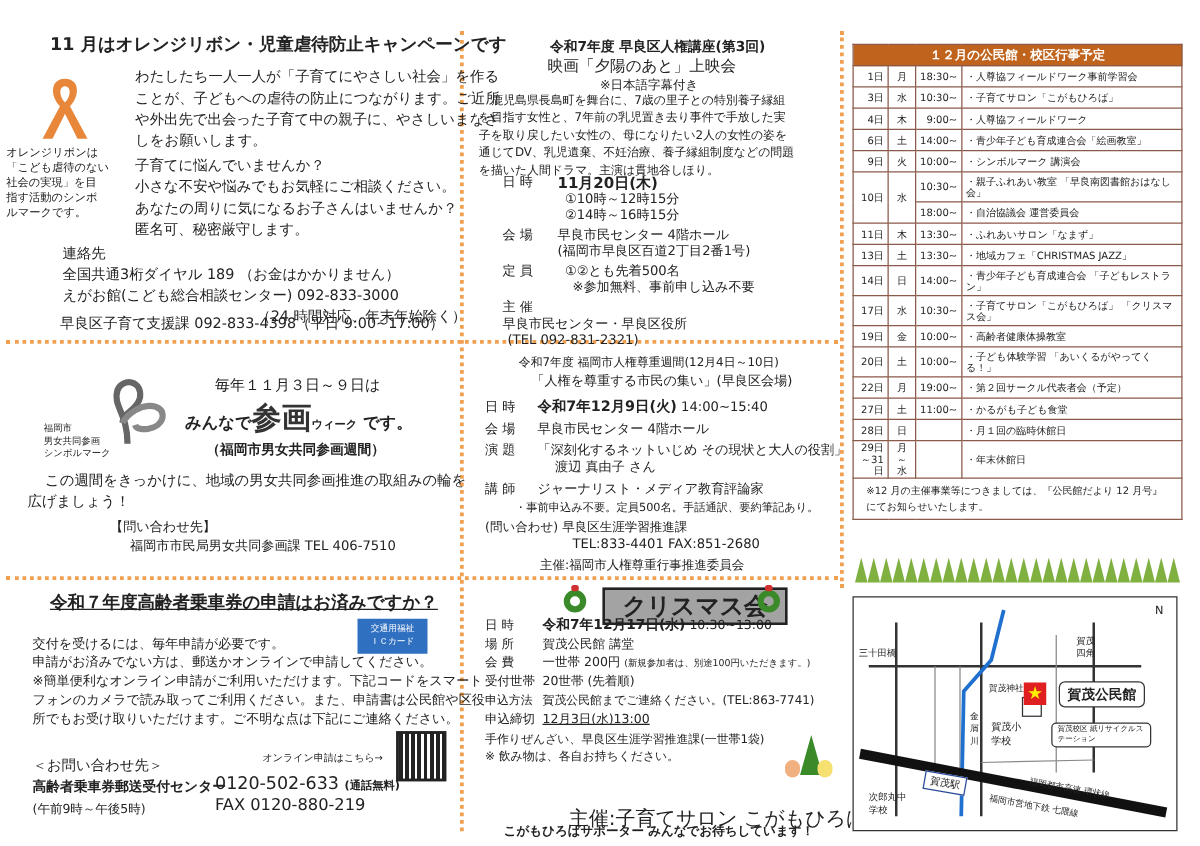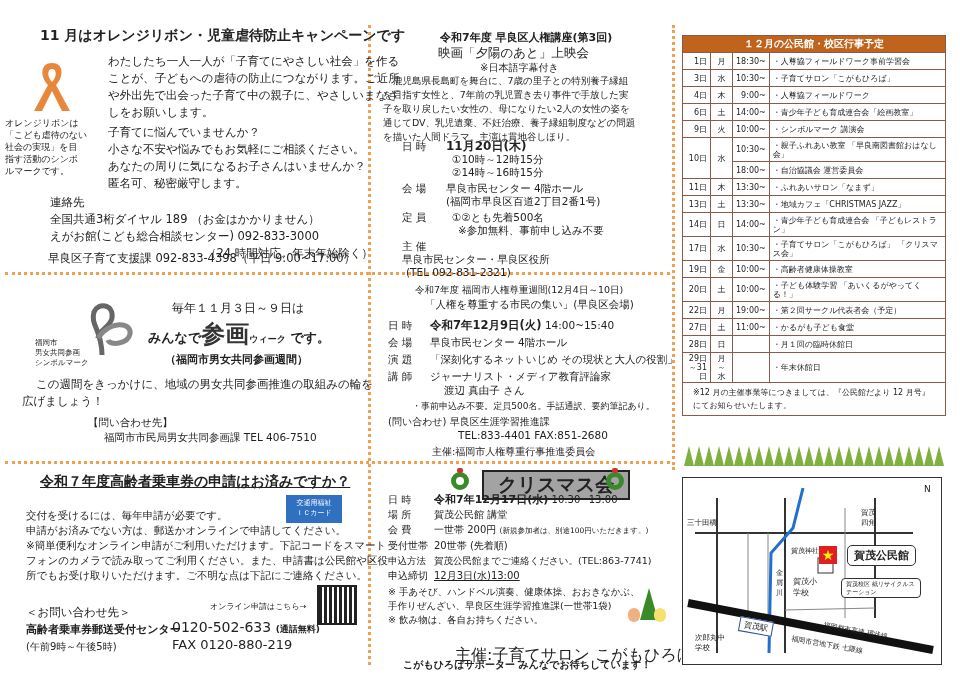--- a/index.html
+++ b/index.html
@@ -161,43 +161,42 @@
   </div>
 </section>
 
 <section>
   <div class="abs line" style="left:415px; top:284px; font-size:9.5px;">令和7年度  福岡市人権尊重週間(12月4日～10日)</div>
   <div class="abs line" style="left:425px; top:298px; font-size:10.5px;">「人権を尊重する市民の集い」(早良区会場)</div>
   <div class="abs" style="left:388px; top:317px; font-size:10.5px; line-height:17px;">
     <div class="line"><span style="display:inline-block; width:42px;">日  時</span><span class="bold" style="font-size:11.5px;">令和7年12月9日(火)</span> <span>14:00~15:40</span></div>
     <div class="line"><span style="display:inline-block; width:42px;">会  場</span><span>早良市民センター  4階ホール</span></div>
     <div class="line"><span style="display:inline-block; width:42px;">演  題</span><span>「深刻化するネットいじめ  その現状と大人の役割」</span></div>
+    <div class="line" style="padding-left:56px; margin-top:-3px;">渡辺  真由子  さん</div>
     <div class="line"><span style="display:inline-block; width:42px;">講  師</span><span>ジャーナリスト・メディア教育評論家</span></div>
-    <div class="line" style="padding-left:56px; margin-top:-3px;">渡辺  真由子  さん</div>
   </div>
   <div class="abs line" style="left:412px; top:400px; font-size:9px;">・事前申込み不要。定員500名。手話通訳、要約筆記あり。</div>
   <div class="abs line" style="left:388px; top:415px; font-size:10px;"><span>(問い合わせ)</span> <span>早良区生涯学習推進課</span></div>
   <div class="abs line" style="left:458px; top:429px; font-size:10.5px;">TEL:833-4401    FAX:851-2680</div>
   <div class="abs line" style="left:432px; top:445px; font-size:10px;">主催:福岡市人権尊重行事推進委員会</div>
 </section>
 
 <section>
   <div class="wreath" style="left:451px; top:472px;"></div>
   <div class="abs xmas-title line" style="left:482px; top:470px;">クリスマス会</div>
   <div class="wreath" style="left:606px; top:472px;"></div>
   <div class="abs" style="left:388px; top:492px; font-size:10px; line-height:15px;">
     <div class="line"><span style="display:inline-block; width:46px;">日      時</span><span class="bold" style="font-size:11px;">令和7年12月17日(水)</span> <span>10:30~13:00</span></div>
     <div class="line"><span style="display:inline-block; width:46px;">場      所</span><span>賀茂公民館  講堂</span></div>
     <div class="line"><span style="display:inline-block; width:46px;">会      費</span><span>一世帯  200円</span> <span style="font-size:7.5px;">(新規参加者は、別途100円いただきます。)</span></div>
     <div class="line"><span style="display:inline-block; width:46px;">受付世帯</span><span>20世帯 (先着順)</span></div>
     <div class="line" style="font-size:9.5px;"><span style="display:inline-block; width:46px;">申込方法</span><span>賀茂公民館までご連絡ください。(TEL:863-7741)</span></div>
     <div class="line" style="text-decoration:underline;"><span style="display:inline-block; width:46px;">申込締切</span><span>12月3日(水)13:00</span></div>
   </div>
   <div class="abs" style="left:388px; top:585px; font-size:9.5px; line-height:14px;">
-    <div class="line">※  手あそび、ハンドベル演奏、健康体操、おおきなかぶ、</div>
     <div class="line">     手作りぜんざい、早良区生涯学習推進課(一世帯1袋)</div>
     <div class="line">※  飲み物は、各自お持ちください。</div>
   </div>
   <div class="abs" style="left:628px; top:580px; width:38px; height:50px;">
     <div style="position:absolute; left:12px; top:8px; width:0; height:0; border-left:9px solid transparent; border-right:9px solid transparent; border-bottom:32px solid #3a8a2a;"></div>
     <div style="position:absolute; left:0; top:28px; width:12px; height:14px; background:#f0b080; border-radius:6px;"></div>
     <div style="position:absolute; left:26px; top:28px; width:12px; height:14px; background:#f5e070; border-radius:6px;"></div>
   </div>
   <div class="abs line bold" style="left:403px; top:658px; font-size:10px;text-align:center;">こがもひろばサポーター    みんなでお待ちしています！</div>
   <div class="abs line" style="left:455px; top:645px; font-size:16px;">主催:子育てサロン  こがもひろば</div>

